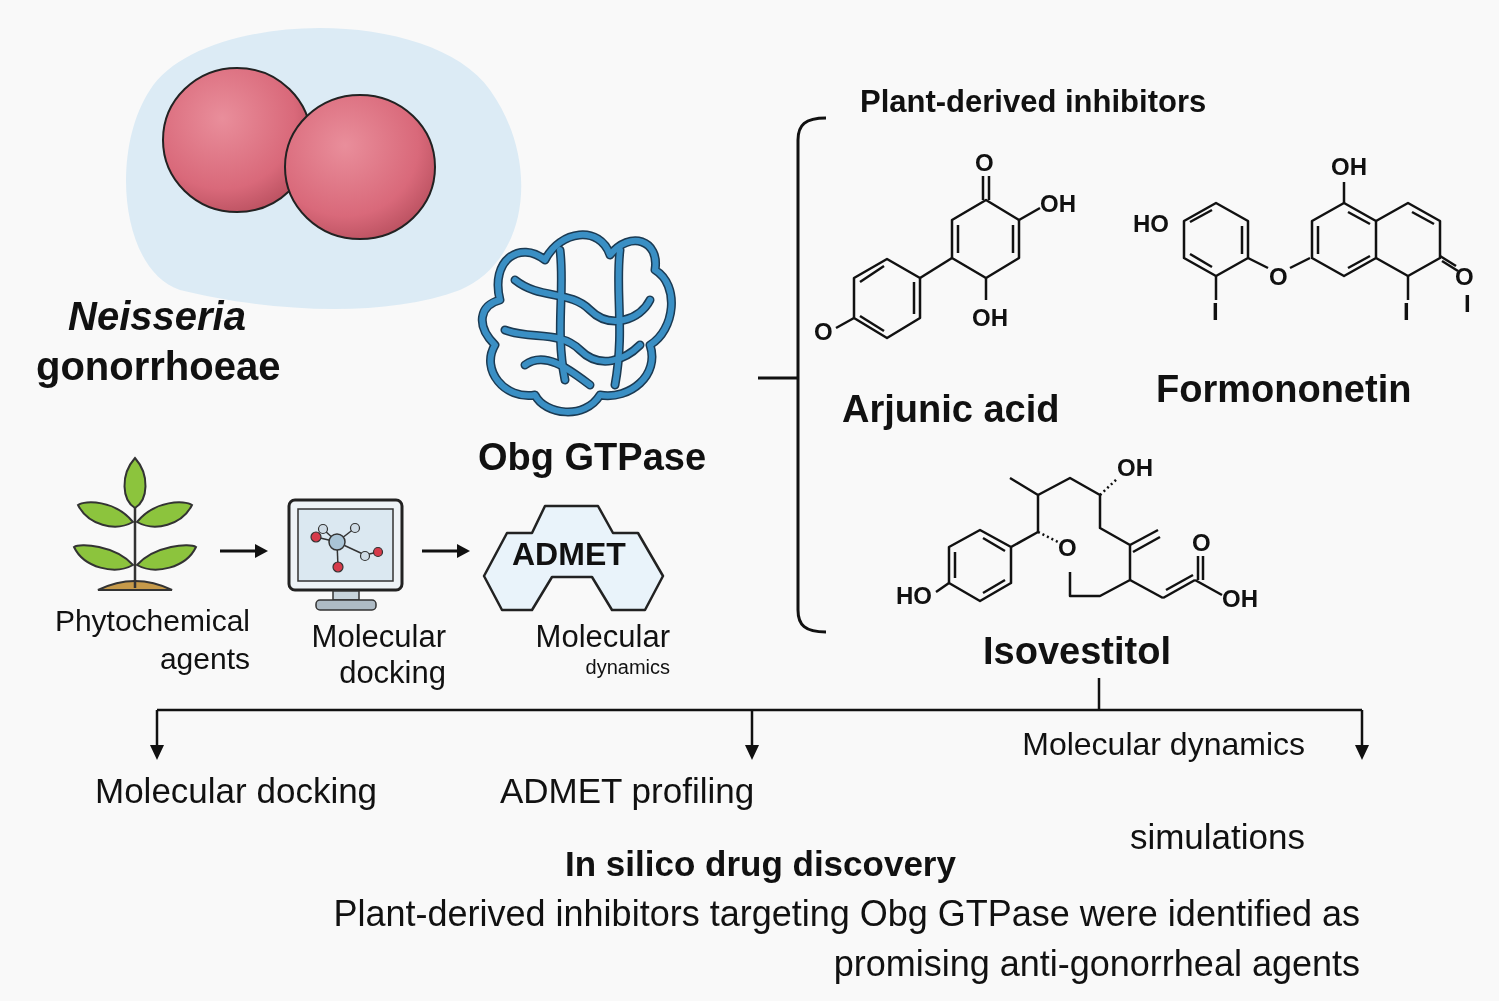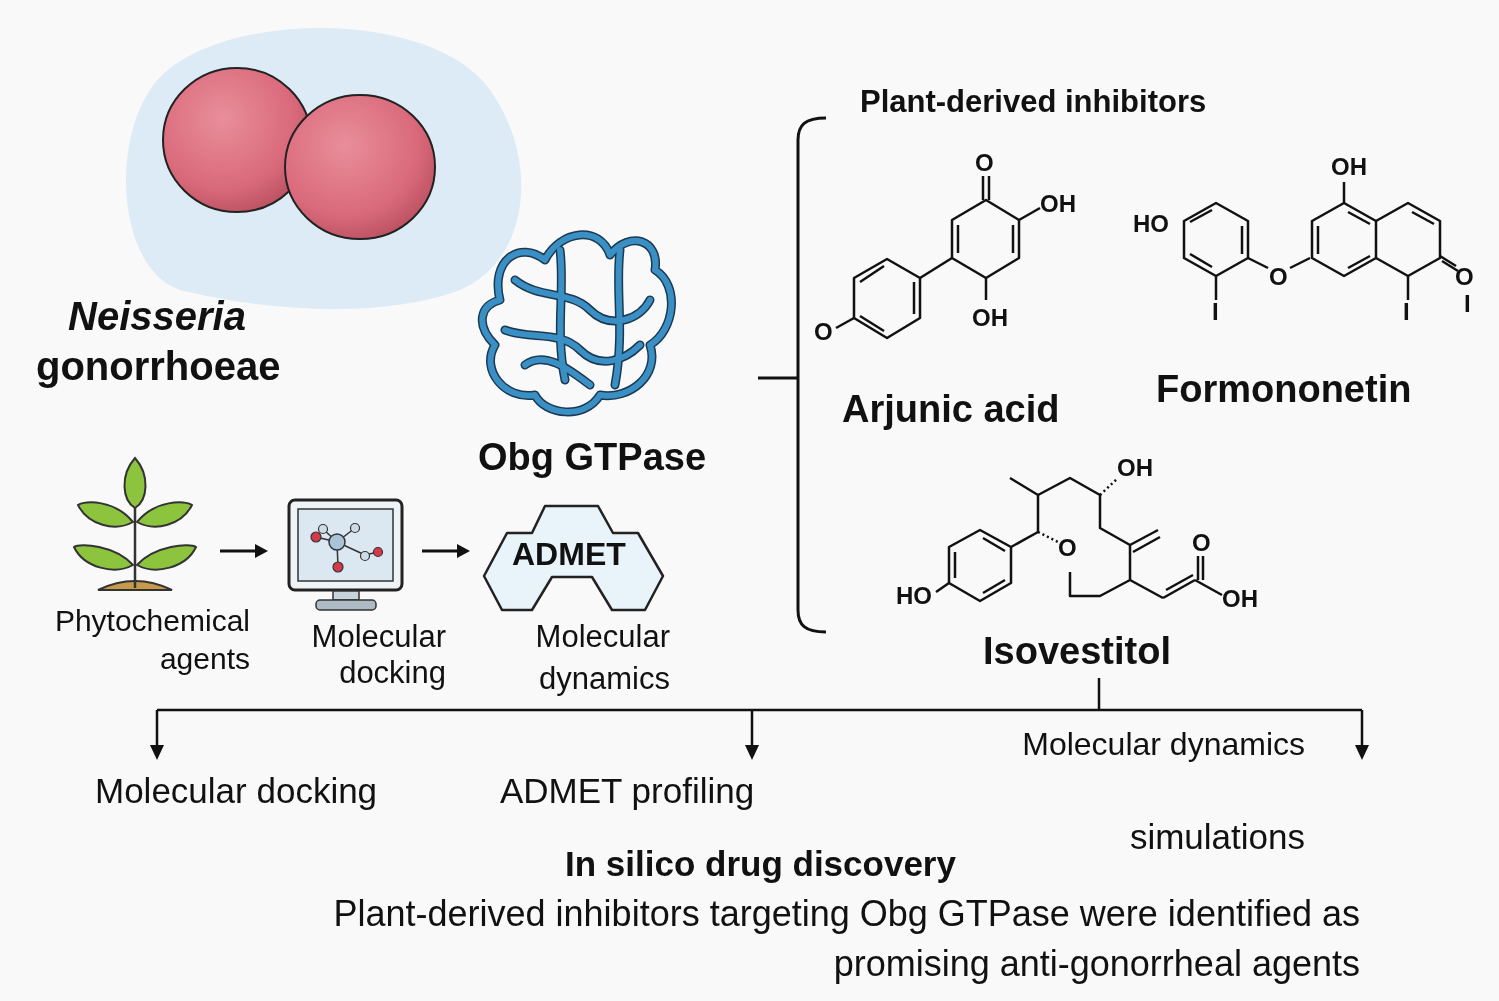--- a/index.html
+++ b/index.html
@@ -101,21 +101,21 @@
 
   <path d="M545,506 L598,506 L613,533 L638,533 L663,576 L645,610 L612,610 L592,577 L552,577 L532,610 L502,610 L484,576 L507,533 L532,533 Z" fill="#e9f3fa" stroke="#222" stroke-width="2.5" stroke-linejoin="round"></path>
 </svg>
 <div class="lbl bold" style="left:512px;top:538px;font-size:32px;">ADMET</div>
 
 <div class="lbl center" style="left:30px;top:606px;width:220px;font-size:30px;">Phytochemical</div>
 <div class="lbl center" style="left:30px;top:644px;width:220px;font-size:30px;">agents</div>
 <div class="lbl center" style="left:256px;top:621px;width:190px;font-size:31px;">Molecular</div>
 <div class="lbl center" style="left:256px;top:657px;width:190px;font-size:31px;">docking</div>
 <div class="lbl center" style="left:480px;top:621px;width:190px;font-size:31px;">Molecular</div>
-<div class="lbl center" style="left:480px;top:657px;width:190px;font-size:31px;margin-top:6px;">dynamics</div>
+<div class="lbl center" style="left:480px;top:657px;width:190px;font-size:20px;">dynamics</div>
 
 <div class="lbl bold" style="left:860px;top:86px;font-size:31px;">Plant-derived inhibitors</div>
 
 <svg width="1499" height="1001">
   <path d="M826,118 C805,118 798,125 798,140 L798,610 C798,625 805,632 826,632" fill="none" stroke="#111" stroke-width="3"></path>
   <line x1="758" y1="378" x2="798" y2="378" stroke="#111" stroke-width="3"></line>
 </svg>
 
 <svg width="1499" height="1001">
   <g fill="none" stroke="#111" stroke-width="2.5" stroke-linejoin="round">

